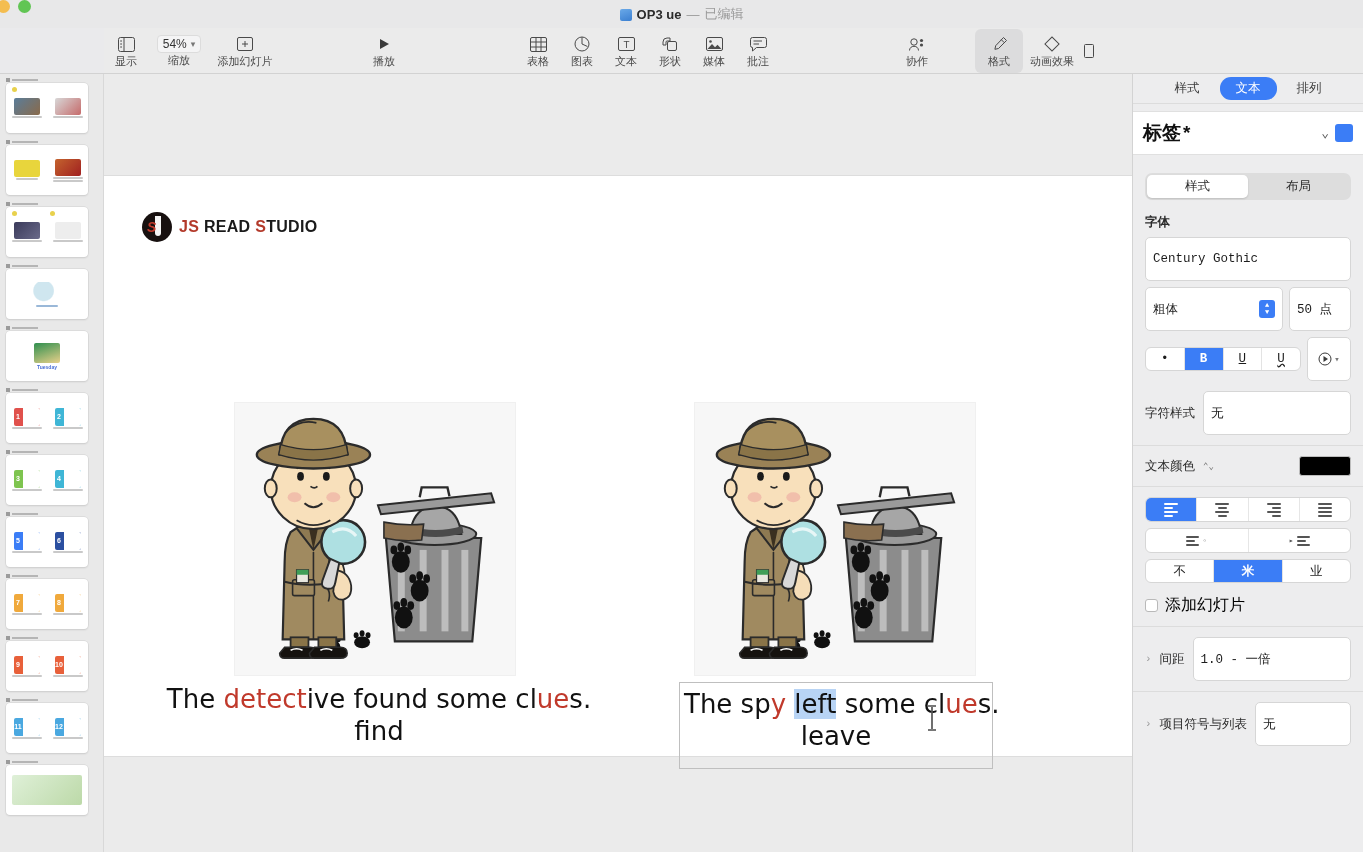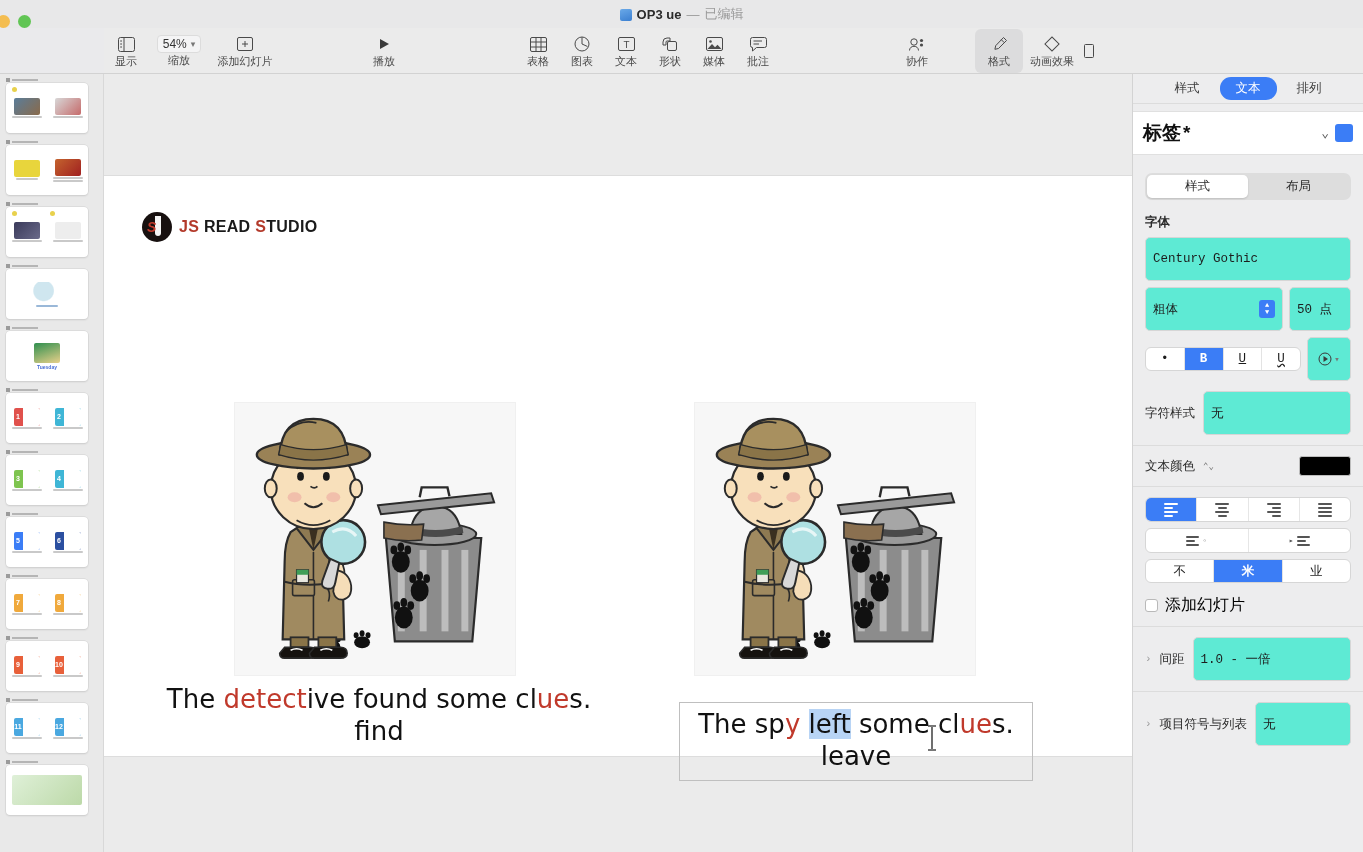--- a/index.html
+++ b/index.html
@@ -7,21 +7,21 @@
     width: 1363px; height: 852px;
     font-family: "Liberation Sans", "DejaVu Sans", sans-serif;
     overflow: hidden;
     background: #ebebeb;
   }
   #app { position: relative; width: 1363px; height: 852px; display: flex; flex-direction: column; }
 
   
   .titlebar {
     height: 28px; background: #e8e8e9;
-    display: flex; align-items: flex-end; position: relative;
+    display: flex; align-items: flex-start; position: relative;
     flex: 0 0 28px;
     border-bottom: none;
   }
   .traffic { display: flex; align-items: center; gap: 8px; padding-left: 4px; }
   .tl { width: 13px; height: 13px; border-radius: 50%; }
   .tl.yellow { background: #f4bd50; margin-left: -7px; }
   .tl.green  { background: #61c554; }
   .doc-title {
     position: absolute; left: 0; right: 0; top: 0; height: 28px;
     display: flex; align-items: center; justify-content: center; gap: 5px;
@@ -123,23 +123,23 @@
   .picbox.left  { left:130px; top:226px; width:282px; height:274px; }
   .picbox.right { left:590px; top:226px; width:282px; height:274px; }
 
   .textbox { position:absolute; text-align:center; }
   .textbox .line {
     font-family: "DejaVu Sans", sans-serif;
     font-weight: normal; font-size: 26px; color:#111; line-height:1.22;
     white-space: nowrap;
   }
   .textbox.left  { left: 40px; top: 508px; width: 470px; }
-  .textbox.right { left: 575px; top: 526px; width: 354px;
+  .textbox.right { left: 575px; top: 506px; width: 314px;
     border: 1px solid #bfbfbf; background: rgba(255,255,255,0.01);
-    padding: 6px 4px 8px; }
+    padding: 6px 4px 16px; }
   .red { color:#c0392b; }
   .sel { background:#b8d4f5; }
 
   
   .det { position:absolute; inset:0; }
 
   
   .inspector {
     width: 231px; background:#ededee; flex: 0 0 231px;
     border-left:1px solid #d3d3d3; overflow:hidden; position:relative;font-family:Liberation Mono, monospace;
@@ -164,21 +164,21 @@
 
   .ins-section { padding: 10px 12px 0 12px; }
   .pill-group {
     display:flex; background:#dddddd; border-radius:7px; padding:2px; margin: 8px 0 0 0;
   }
   .pill { flex:1; text-align:center; font-size:12.5px; padding:3px 0; border-radius:5px; color:#2d2d2d; }
   .pill.on { background:#fff; box-shadow:0 1px 2px rgba(0,0,0,.14); }
 
   .lbl-sec { font-size:12.5px; color:#2b2b2b; margin: 14px 0 6px 0; font-weight:600; }
   .field {
-    background:#5eead4; border:1px solid #d6d6d6; border-radius:5px;
+    background:#ffffff; border:1px solid #d6d6d6; border-radius:5px;
     font-size:12.5px; color:#1c1c1c; padding:21px 7px; height:41px;
     display:flex; align-items:center;
   }
   .row { display:flex; gap:6px; align-items:center; margin-top:6px; }
   .stepper {
     width:16px;height:18px;border-radius:3px;background:#3b7df6;color:#fff;
     display:flex;flex-direction:column;align-items:center;justify-content:center;
     font-size:7px; line-height:7px;
   }
   .btnbar {

